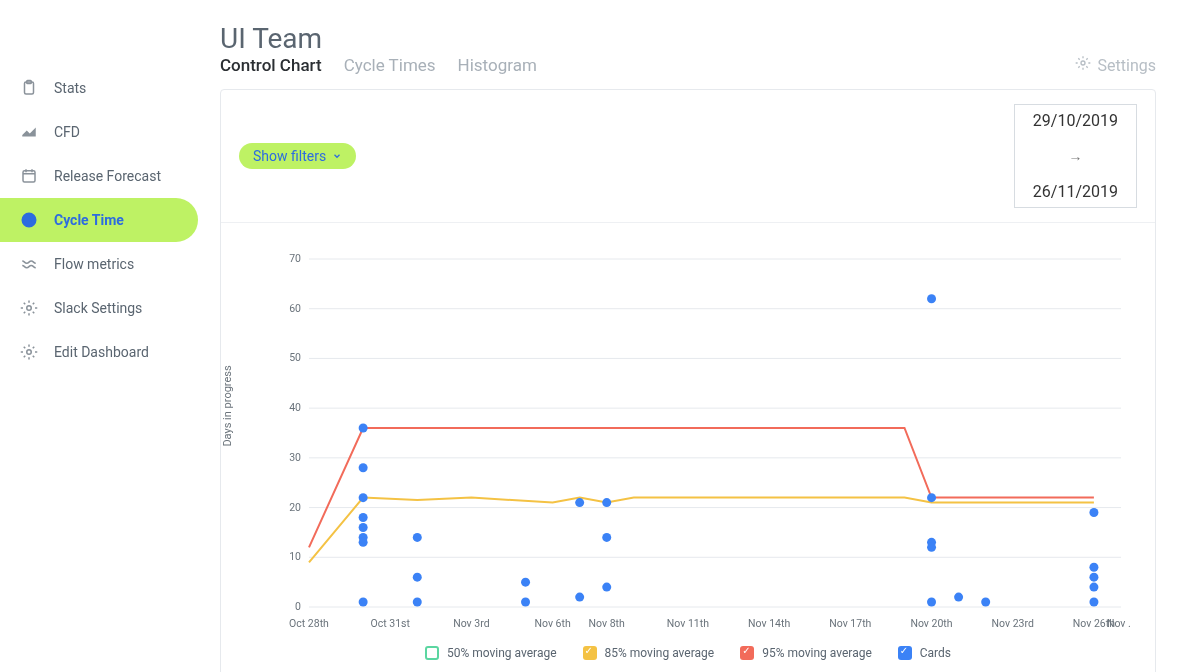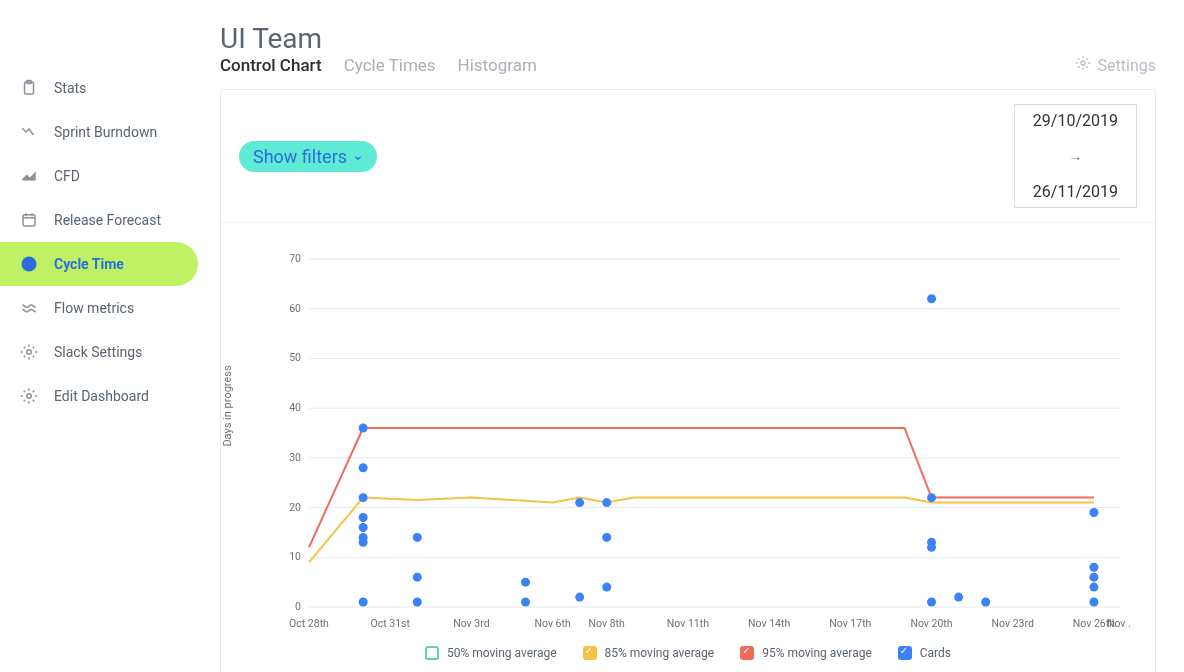--- a/index.html
+++ b/index.html
@@ -12,21 +12,21 @@
 .side-icon svg { width: 18px; height: 18px; }
 .side-item.active .side-icon svg { stroke: #2d6cdf; fill: #2d6cdf; }
 .main { flex: 1; padding: 22px 28px 0 14px; }
 .page-title { font-size: 28px; font-weight: 400; color: #5a6570; }
 .tabs-row { display: flex; align-items: center; margin-bottom: 14px; }
 .tab { margin-right: 22px; font-size: 17px; color: #a8b0b8; cursor: pointer; }
 .tab.active { color: #2b2f33; font-weight: 500; }
 .settings-link { margin-left: auto; display: flex; align-items: center; gap: 7px; color: #b7bec5; font-size: 16px; cursor: pointer; }
 .card { background: #fff; border: 1px solid #e6e9ed; border-radius: 4px; }
 .card-top { display: flex; align-items: center; justify-content: space-between; padding: 14px 18px; border-bottom: 1px solid #eef0f3; }
-.pill { background: #5eead4; color: #2d6cdf; border-radius: 16px; padding: 5px 14px; font-size: 18px; display: inline-flex; align-items: center; gap: 6px; cursor: pointer; }
+.pill { background: #bef264; color: #2d6cdf; border-radius: 16px; padding: 5px 14px; font-size: 14px; display: inline-flex; align-items: center; gap: 6px; cursor: pointer; }
 .date-box { border: 1px solid #d7dce1; padding: 6px 18px; font-size: 16px; color: #333; display: flex; align-items: center; gap: 18px; cursor: pointer; flex-direction: column; }
 .arrow-icon { color: #777; font-size: 14px; }
 .chart-wrap { position: relative; padding: 30px 24px 14px 24px; }
 .y-title { position: absolute; left: 0px; top: 50%; transform: rotate(-90deg) translateX(14%); transform-origin: left top; font-size: 11px; color: #6a737b; }
 .plot { width: 856px; height: 380px; margin-left: 30px; }
 .yaxis-label { font-size: 10.5px; fill: #6a737b; text-anchor: end; }
 .xaxis-label { font-size: 10.5px; fill: #6a737b; text-anchor: middle; }
 .grid-line { stroke: #e6e9ed; stroke-width: 1; }
 .line-red { stroke: #f26b5a; stroke-width: 2; fill: none; }
 .line-yellow { stroke: #f4c244; stroke-width: 2; fill: none; }
@@ -47,28 +47,20 @@
 <div class="app">
   <nav class="sidebar">
     <div class="side-item">
       <span class="side-icon">
           <svg viewBox="0 0 24 24" fill="none" stroke="#8a929a" stroke-width="2">
             <rect x="6" y="4" width="12" height="16" rx="2"></rect>
             <rect x="9" y="2" width="6" height="4" rx="1"></rect>
           </svg>
         </span>
       <span>Stats</span>
-    </div>
-    <div class="side-item">
-      <span class="side-icon">
-          <svg viewBox="0 0 24 24" fill="none" stroke="#8a929a" stroke-width="2">
-            <path d="M3 7l5 5 4-4 6 8"></path>
-          </svg>
-        </span>
-      <span>Sprint Burndown</span>
     </div>
     <div class="side-item">
       <span class="side-icon">
           <svg viewBox="0 0 24 24" fill="#8a929a">
             <path d="M3 16l6-6 4 4 8-8v12H3z"></path>
           </svg>
         </span>
       <span>CFD</span>
     </div>
     <div class="side-item">

